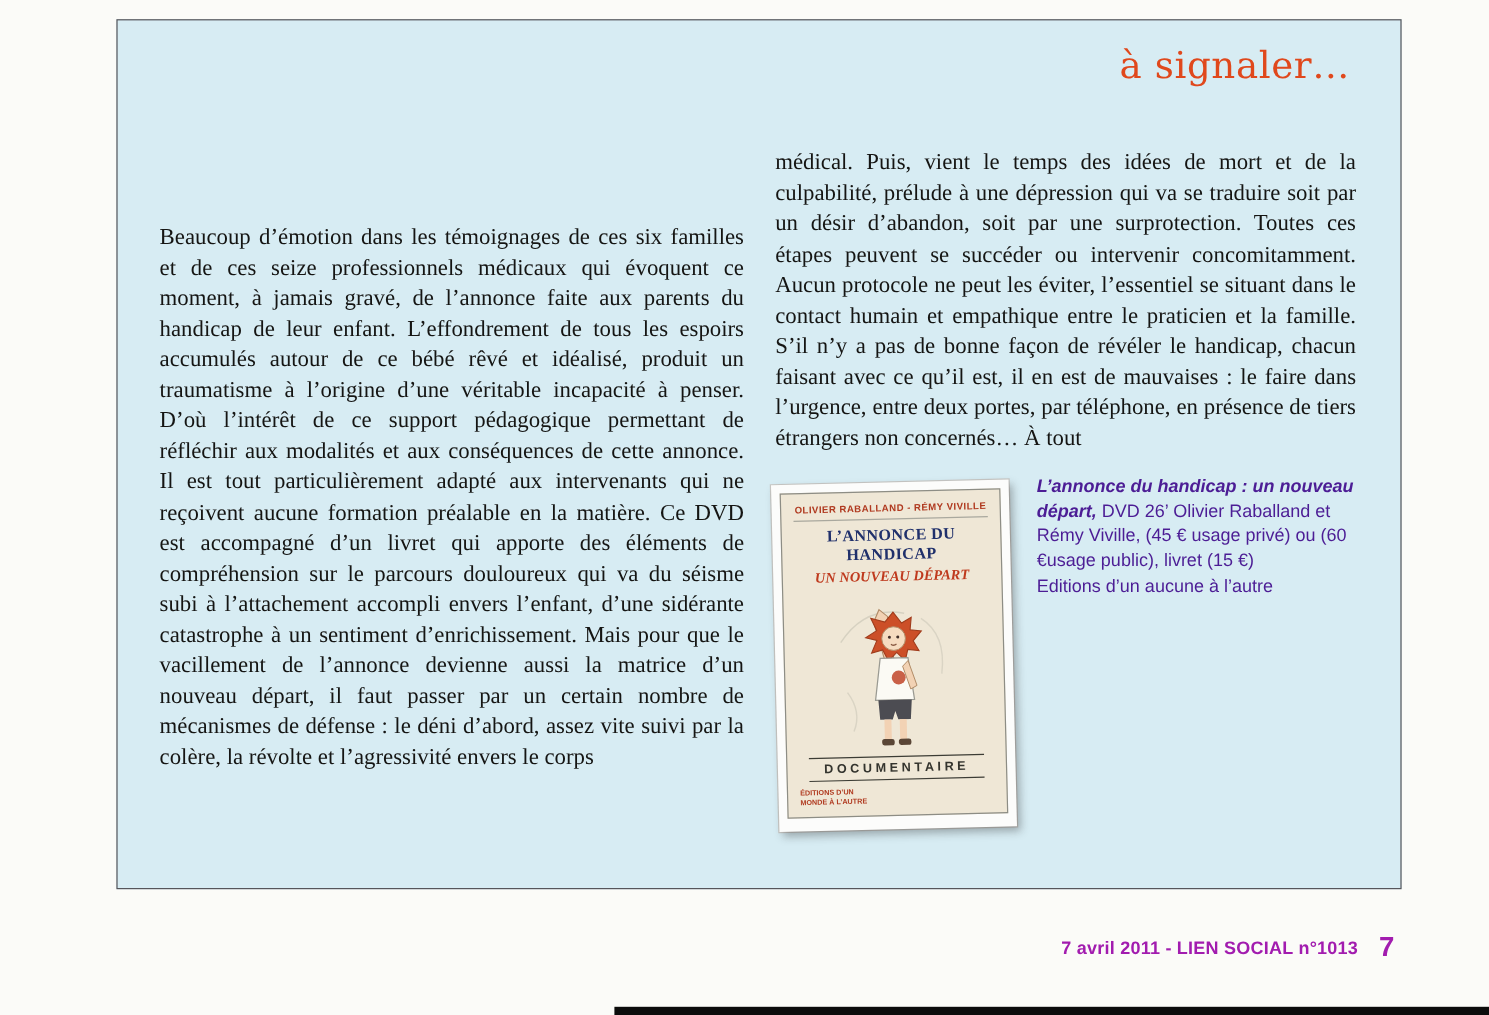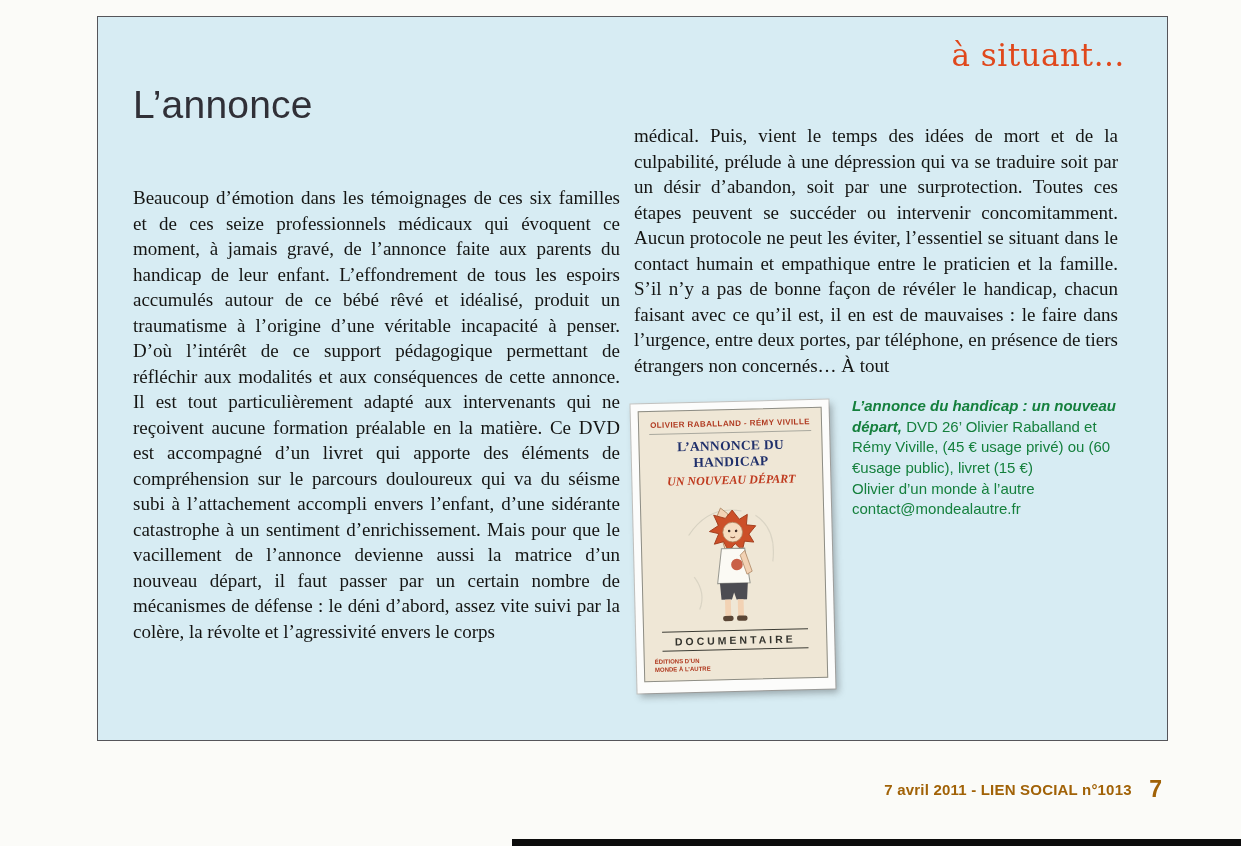--- a/index.html
+++ b/index.html
@@ -32,21 +32,21 @@
   .body-text {
     font-family:"Liberation Serif", serif;
     font-size:19px; line-height:25.5px;
     color:#151513; text-align:justify;
     hyphens:auto;
   }
   .col-left {
     position:absolute; left:35px; top:168px; width:487px;
   }
   .col-right {
-    position:absolute; left:536px; top:106px; width:484px;
+    position:absolute; left:548px; top:106px; width:484px;
   }
   .media-row { margin-top:10px; }
   .dvd-plate {
     float:left;
     width:198px;
     margin:6px 20px 4px 0;
     background:#fcfcfb;
     padding:7px 7px 11px;
     box-shadow:3px 4px 7px rgba(40,40,40,0.35), 0 0 0 1px #c9c9c6;
     transform:rotate(-1.4deg);
@@ -88,48 +88,47 @@
     margin:7px 0 0 4px; text-align:left;
     font-family:"Liberation Sans", sans-serif;
     font-size:6px; font-weight:bold; line-height:1.25;
     color:#b03a20; width:60px; text-transform:uppercase;
   }
   .caption {
     overflow:hidden;      
     margin-top:18px;
     font-family:"Liberation Sans", sans-serif;
     font-size:15px; line-height:1.38;
-    color:#15803d;
+    color:#4c1d95;
   }
   .caption-bold { font-weight:bold; font-style:italic; }
   .clear { clear:both; }
   .footer {
     position:absolute; top:776px; right:79px;
     font-family:"Liberation Sans", sans-serif;
-    color:#a16207; white-space:nowrap;
+    color:#a21caf; white-space:nowrap;
   }
   .footer-issue { font-size:15px; font-weight:bold; letter-spacing:0.2px; }
   .footer-page {
     font-size:23px; font-weight:bold; margin-left:13px;
     vertical-align:-2px;
   }
   .scan-edge-bar {
     position:absolute; left:512px; top:839px;
     width:729px; height:7px; background:#0c0c0c;
   }
 </style>
 </head>
 <body>
 
 <div class="page-panel">
 
-  <div class="signaler">à situant…</div>
+  <div class="signaler">à signaler…</div>
 
   <div class="article-title">
-    <div>L’annonce</div>
   </div>
 
   <div class="col-left">
     <p class="body-text">Beaucoup d’émotion dans les témoignages de ces six familles et de ces seize professionnels médicaux qui évoquent ce moment, à jamais gravé, de l’annonce faite aux parents du handicap de leur enfant. L’effondrement de tous les espoirs accumulés autour de ce bébé rêvé et idéalisé, produit un traumatisme à l’origine d’une véritable incapacité à penser. D’où l’intérêt de ce support pédagogique permettant de réfléchir aux modalités et aux conséquences de cette annonce. Il est tout particulièrement adapté aux intervenants qui ne reçoivent aucune formation préalable en la matière. Ce DVD est accompagné d’un livret qui apporte des éléments de compréhension sur le parcours douloureux qui va du séisme subi à l’attachement accompli envers l’enfant, d’une sidérante catastrophe à un sentiment d’enrichissement. Mais pour que le vacillement de l’annonce devienne aussi la matrice d’un nouveau départ, il faut passer par un certain nombre de mécanismes de défense : le déni d’abord, assez vite suivi par la colère, la révolte et l’agressivité envers le corps</p>
   </div>
 
   <div class="col-right">
     <p class="body-text">médical. Puis, vient le temps des idées de mort et de la culpabilité, prélude à une dépression qui va se traduire soit par un désir d’abandon, soit par une surprotection. Toutes ces étapes peuvent se succéder ou intervenir concomitamment. Aucun protocole ne peut les éviter, l’essentiel se situant dans le contact humain et empathique entre le praticien et la famille. S’il n’y a pas de bonne façon de révéler le handicap, chacun faisant avec ce qu’il est, il en est de mauvaises : le faire dans l’urgence, entre deux portes, par téléphone, en présence de tiers étrangers non concernés… À tout</p>
 
     <div class="media-row">
@@ -163,22 +162,21 @@
           </div>
 
           <div class="dvd-genre">DOCUMENTAIRE</div>
           <div class="dvd-publisher">Éditions d’un monde à l’autre</div>
         </div>
       </div>
 
 
       <div class="caption">
         <span class="caption-bold">L’annonce du handicap : un nouveau départ,</span><span> DVD 26’ Olivier Raballand et Rémy Viville, (45 € usage privé) ou (60 €usage public), livret (15 €)</span>
-        <div>Olivier d’un monde à l’autre</div>
-        <div>contact@mondealautre.fr</div>
+        <div>Editions d’un aucune à l’autre</div>
       </div>
 
       <div class="clear"></div>
     </div>
   </div>
 
 </div>
 
 <div class="footer">
   <span class="footer-issue">7 avril 2011 - LIEN SOCIAL n°1013</span>

